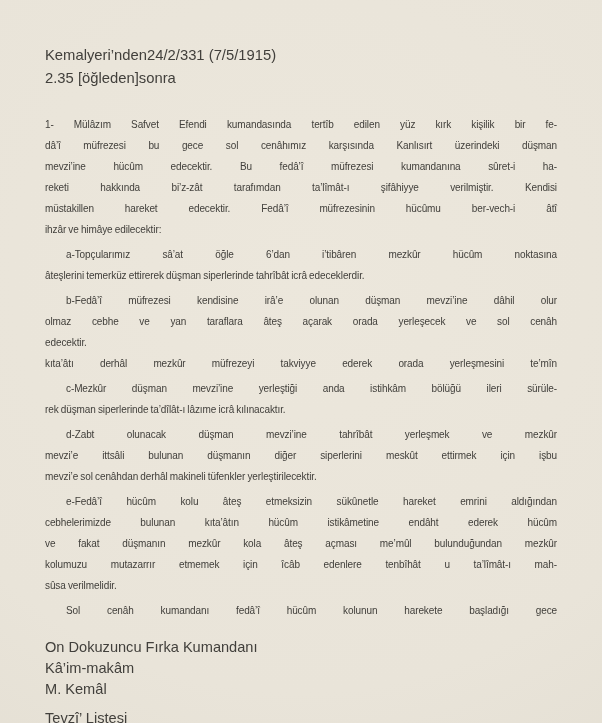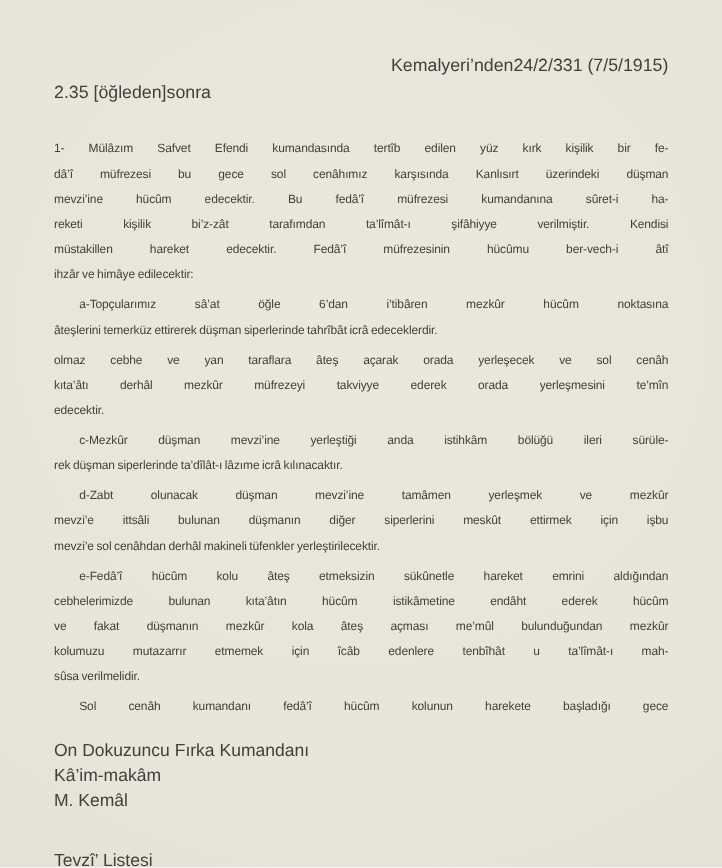--- a/index.html
+++ b/index.html
@@ -9,21 +9,21 @@
     height: 723px;
     overflow: hidden;
     box-sizing: border-box;
     background: radial-gradient(130% 105% at 50% 38%, #ece7dc 0%, #e9e4d9 55%, #e0dbcf 100%);
     color: #42403c;
     font-family: "Liberation Sans", "DejaVu Sans", sans-serif;
   }
   .inner { padding: 0 45px; }
   
   .doc-header { padding-top: 44px; font-size: 14.8px; line-height: 23px; }
-  .header-row { display: flex; justify-content: flex-end; align-items: baseline; }
+  .header-row { display: flex; justify-content: flex-start; align-items: baseline; }
   
   .doc-body {
     margin-top: 24px;
     font-size: 10px;
     line-height: 21px;
     letter-spacing: -0.1px;
     word-spacing: -0.5px;
   }
   .para { margin-top: 4px; }
   .para:first-child { margin-top: 0; }
@@ -47,39 +47,40 @@
         <span>24/2/331 (7/5/1915)</span>
       </div>
       <div>2.35 [öğleden]sonra</div>
     </div>
 
     <div class="doc-body" id="doc-body">
         <div class="para">
           <div class="bline first">1- Mülâzım Safvet Efendi kumandasında tertîb edilen yüz kırk kişilik bir fe-</div>
           <div class="bline">dâ’î müfrezesi bu gece sol cenâhımız karşısında Kanlısırt üzerindeki düşman</div>
           <div class="bline">mevzi’ine hücûm edecektir. Bu fedâ’î müfrezesi kumandanına sûret-i ha-</div>
-          <div class="bline">reketi kişilik bi’z-zât tarafımdan ta’lîmât-ı şifâhiyye verilmiştir. Kendisi</div>
+          <div class="bline">reketi hakkında bi’z-zât tarafımdan ta’lîmât-ı şifâhiyye verilmiştir. Kendisi</div>
           <div class="bline">müstakillen hareket edecektir. Fedâ’î müfrezesinin hücûmu ber-vech-i âtî</div>
           <div class="bline last">ihzâr ve himâye edilecektir:</div>
         </div>
         <div class="para indent">
           <div class="bline first">a-Topçularımız sâ’at öğle 6’dan i’tibâren mezkûr hücûm noktasına</div>
           <div class="bline last">âteşlerini temerküz ettirerek düşman siperlerinde tahrîbât icrâ edeceklerdir.</div>
         </div>
         <div class="para indent">
+          <div class="bline first">b-Fedâ’î müfrezesi kendisine irâ’e olunan düşman mevzi’ine dâhil olur</div>
           <div class="bline">olmaz cebhe ve yan taraflara âteş açarak orada yerleşecek ve sol cenâh</div>
+          <div class="bline last">edecektir.</div>
           <div class="bline">kıta’âtı derhâl mezkûr müfrezeyi takviyye ederek orada yerleşmesini te’mîn</div>
-          <div class="bline last">edecektir.</div>
         </div>
         <div class="para indent">
           <div class="bline first">c-Mezkûr düşman mevzi’ine yerleştiği anda istihkâm bölüğü ileri sürüle-</div>
           <div class="bline last">rek düşman siperlerinde ta’dîlât-ı lâzıme icrâ kılınacaktır.</div>
         </div>
         <div class="para indent">
-          <div class="bline first">d-Zabt olunacak düşman mevzi’ine tamâmen yerleşmek ve mezkûr</div>
+          <div class="bline first">d-Zabt olunacak düşman mevzi’ine tahrîbât yerleşmek ve mezkûr</div>
           <div class="bline">mevzi’e ittsâli bulunan düşmanın diğer siperlerini meskût ettirmek için işbu</div>
           <div class="bline last">mevzi’e sol cenâhdan derhâl makineli tüfenkler yerleştirilecektir.</div>
         </div>
         <div class="para indent">
           <div class="bline first">e-Fedâ’î hücûm kolu âteş etmeksizin sükûnetle hareket emrini aldığından</div>
           <div class="bline">cebhelerimizde bulunan kıta’âtın hücûm istikâmetine endâht ederek hücûm</div>
           <div class="bline">ve fakat düşmanın mezkûr kola âteş açması me’mûl bulunduğundan mezkûr</div>
           <div class="bline">kolumuzu mutazarrır etmemek için îcâb edenlere tenbîhât u ta’lîmât-ı mah-</div>
           <div class="bline last">sûsa verilmelidir.</div>
         </div>

